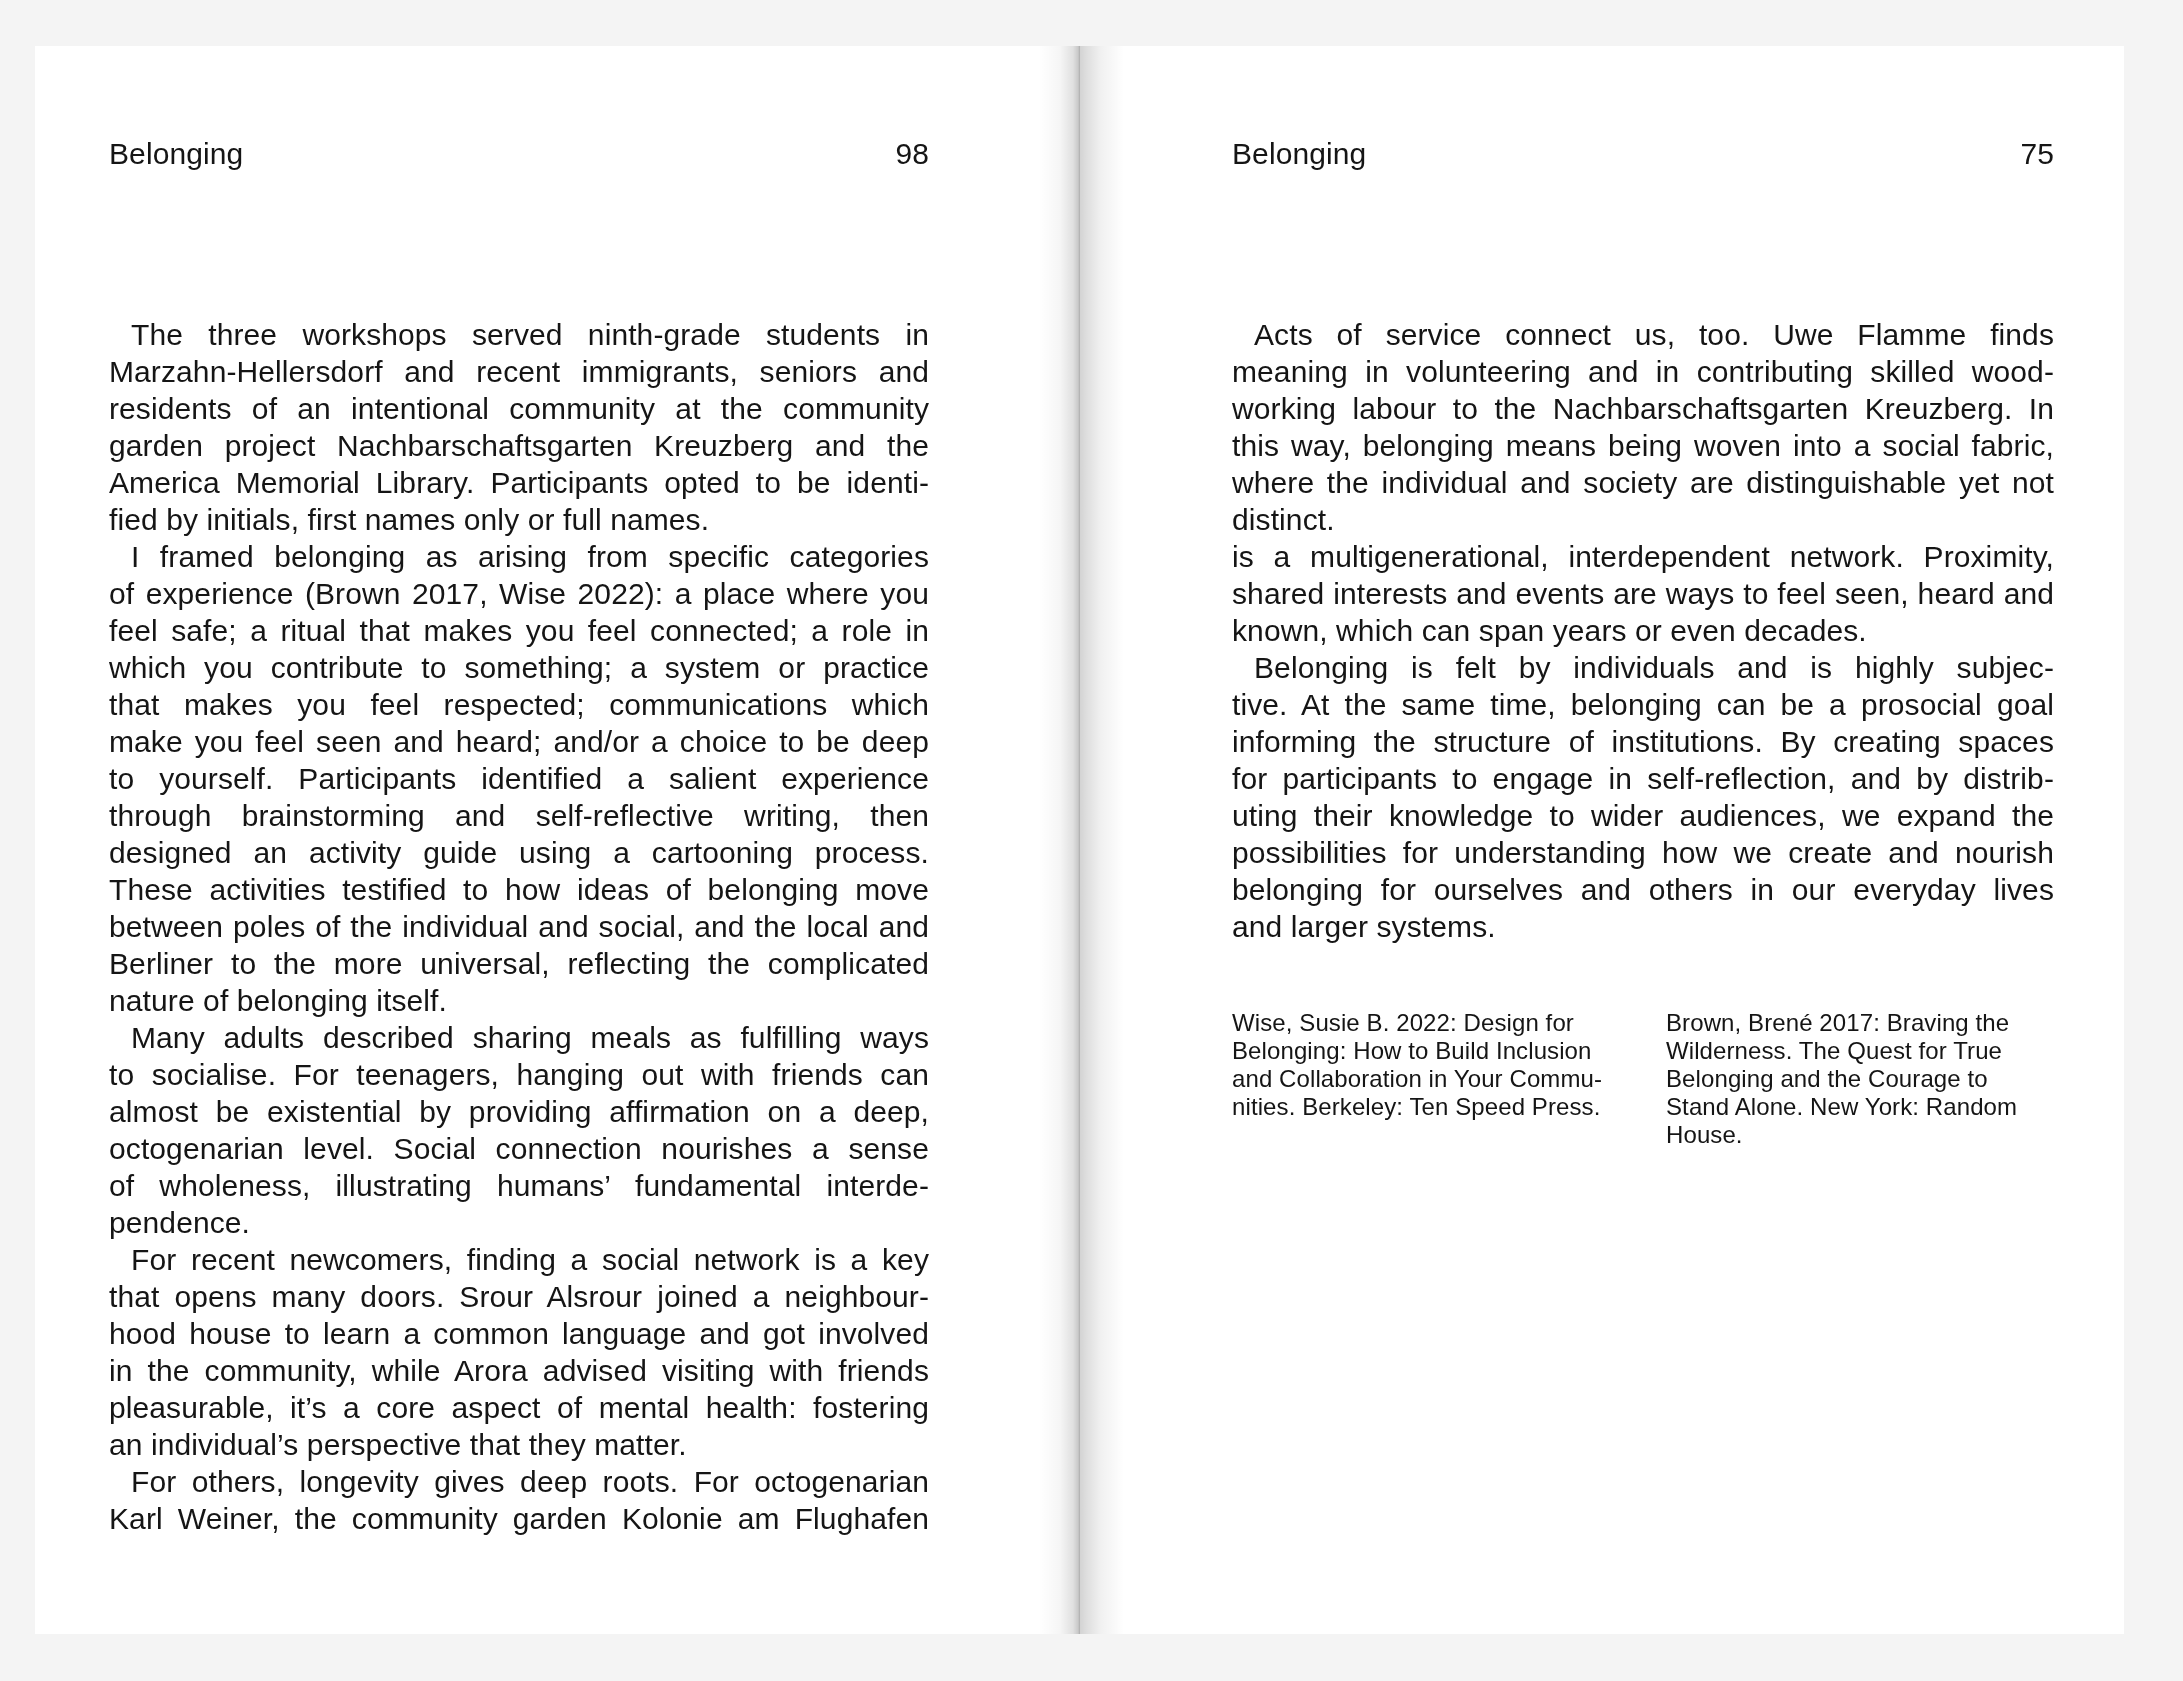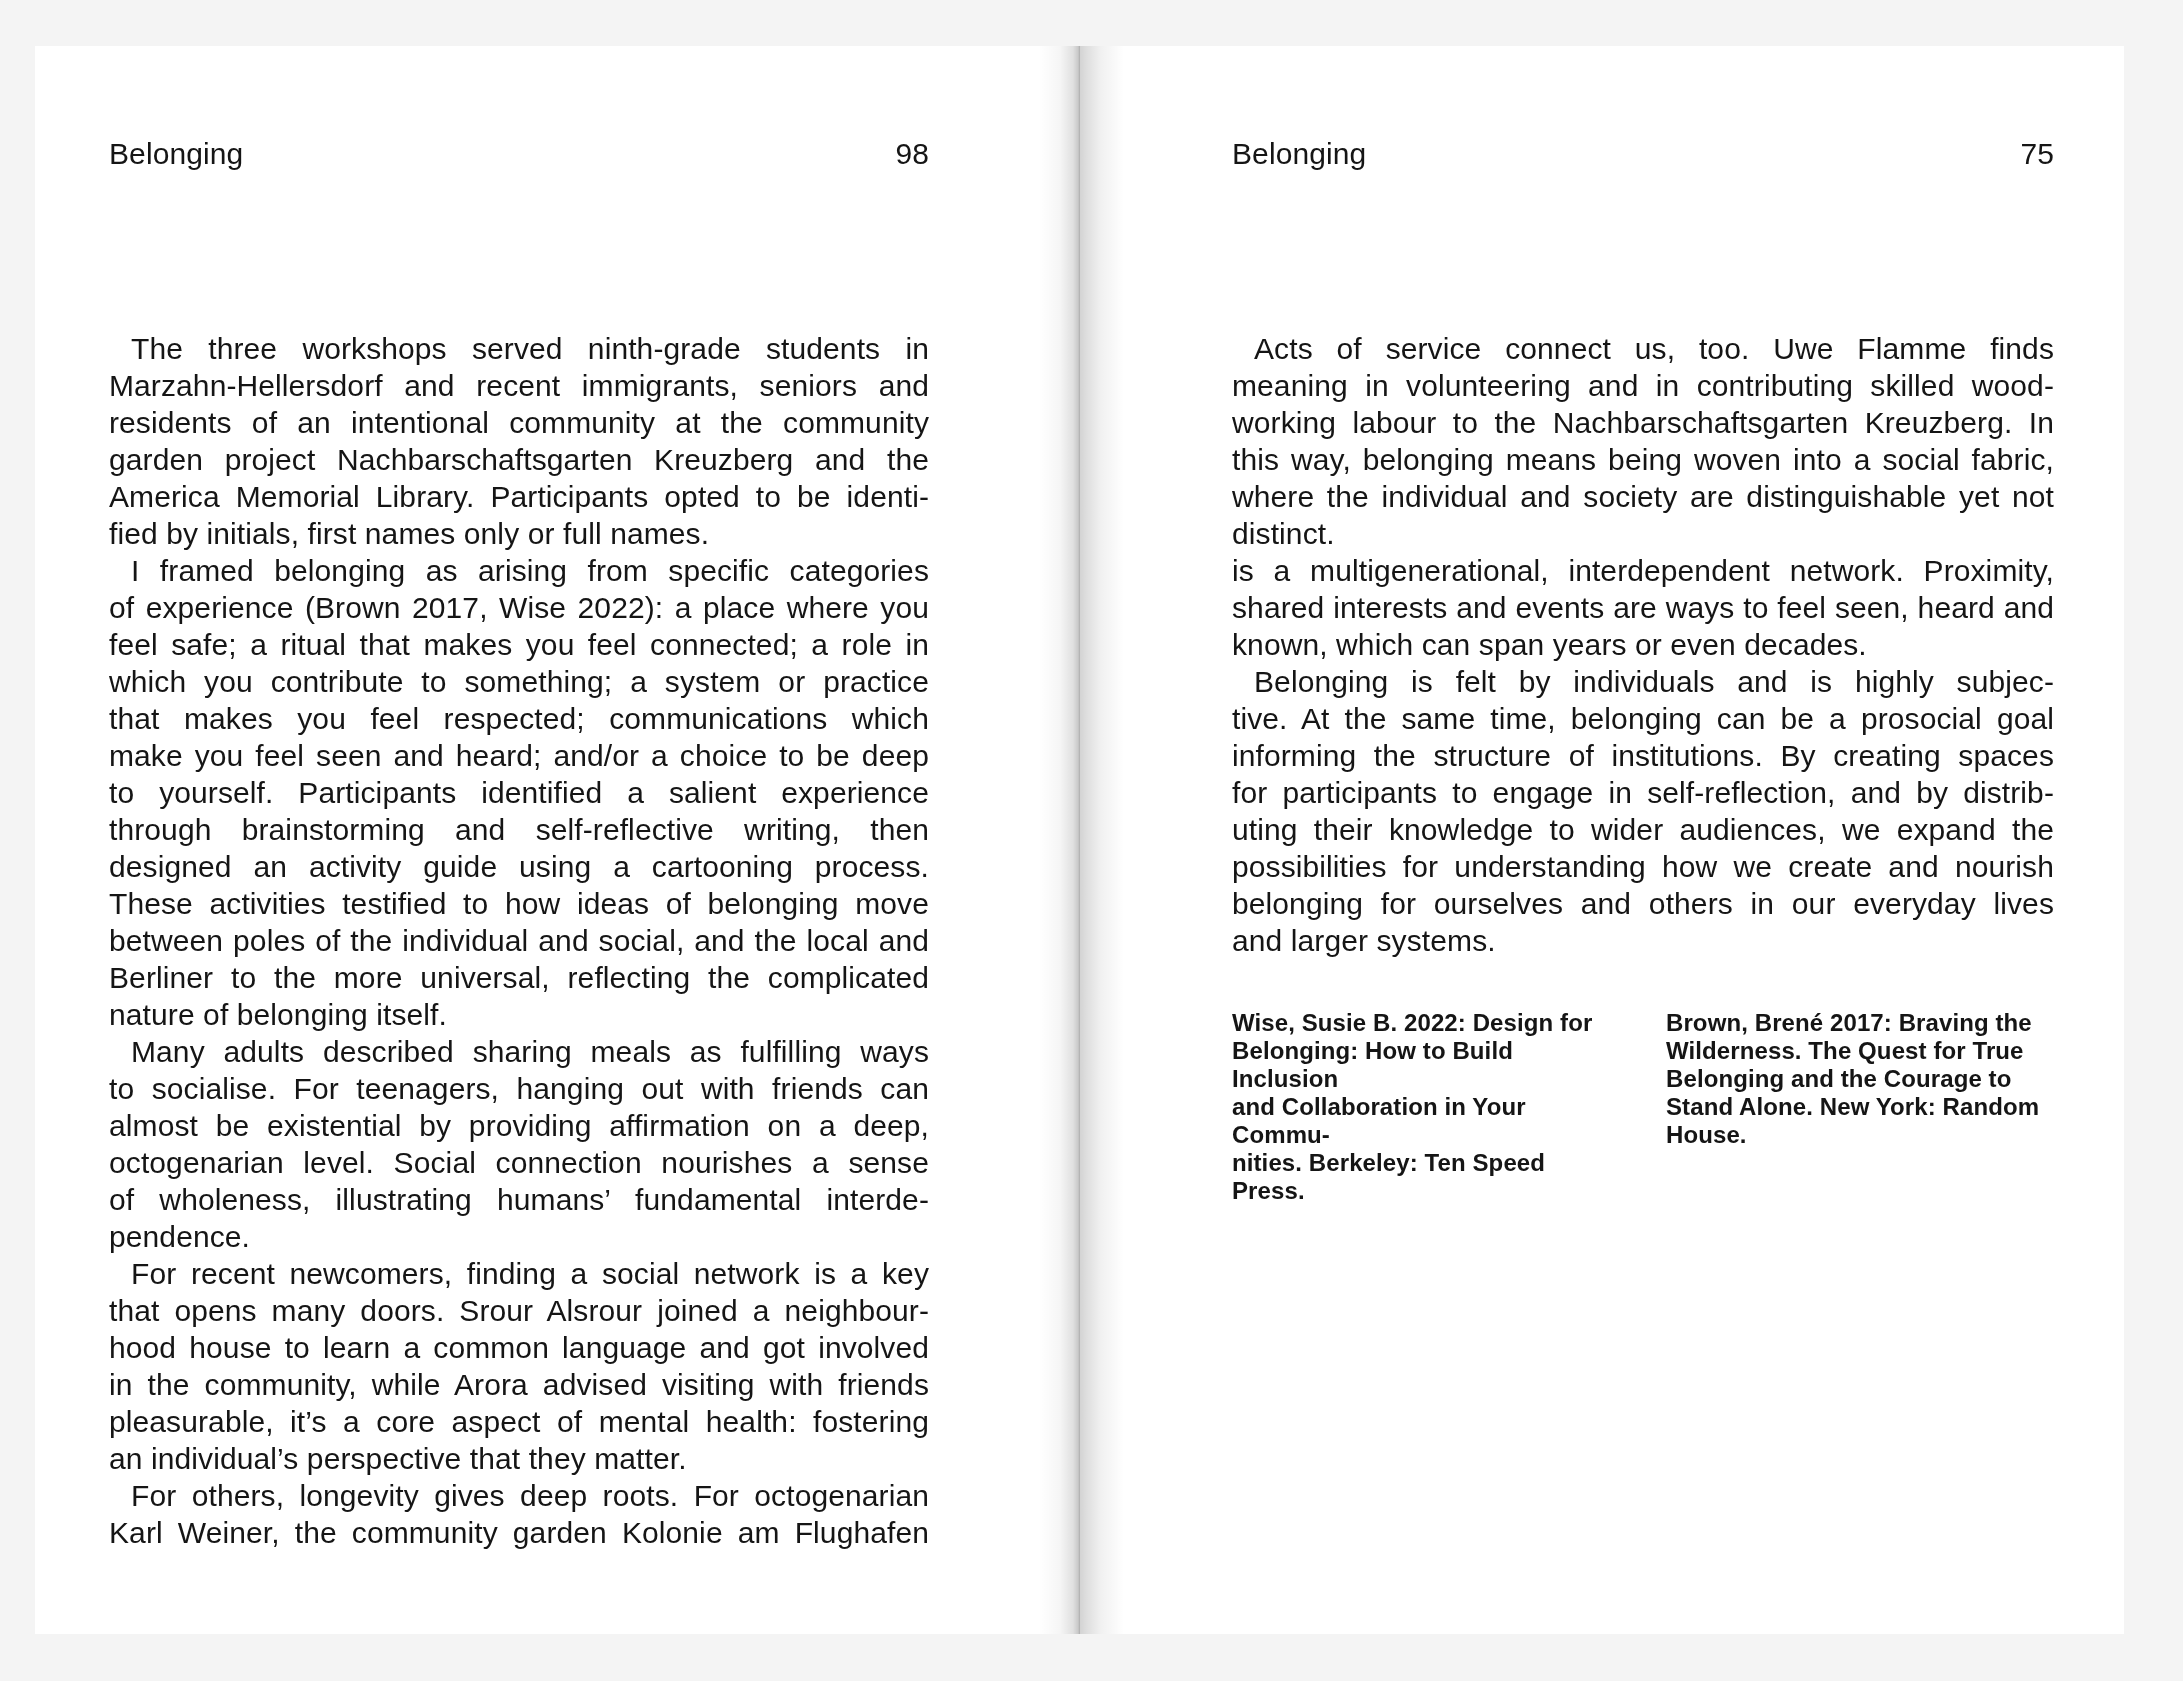--- a/index.html
+++ b/index.html
@@ -58,21 +58,20 @@
     justify-content: space-between;
     font-size: 30px;
     line-height: 37px;
     letter-spacing: 0.1px;
   }
   .body-text {
     position: absolute;
     top: 270px;
     left: 0;
     right: 0;
-    margin-top: 14px;
   }
   .line {
     font-size: 30px;
     line-height: 37px;
     letter-spacing: 0.1px;
     text-align: justify;
     text-align-last: justify;
     white-space: normal;
   }
   .line.end {
@@ -82,21 +81,21 @@
     text-indent: 22px;
   }
   .footnotes {
     position: absolute;
     top: 963px;
     left: 0;
     right: 0;
     display: flex;
     gap: 46px;
   }
-  .fncol { width: 388px; font-weight: bold; }
+  .fncol { width: 388px; }
   .fn-line {
     font-size: 24px;
     line-height: 28px;
     letter-spacing: 0.1px;
     text-align: left;
   }
 </style>
 </head>
 <body>
 

